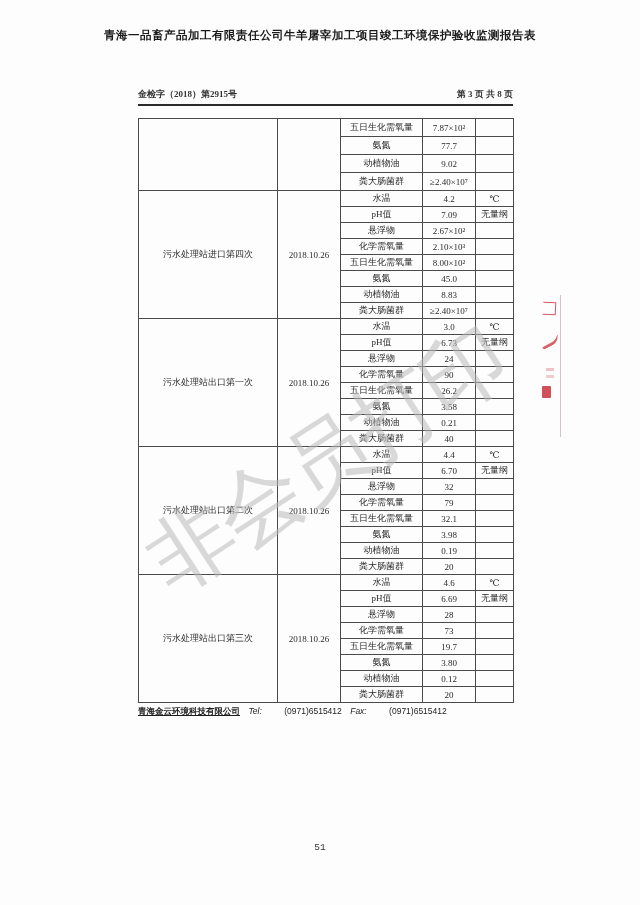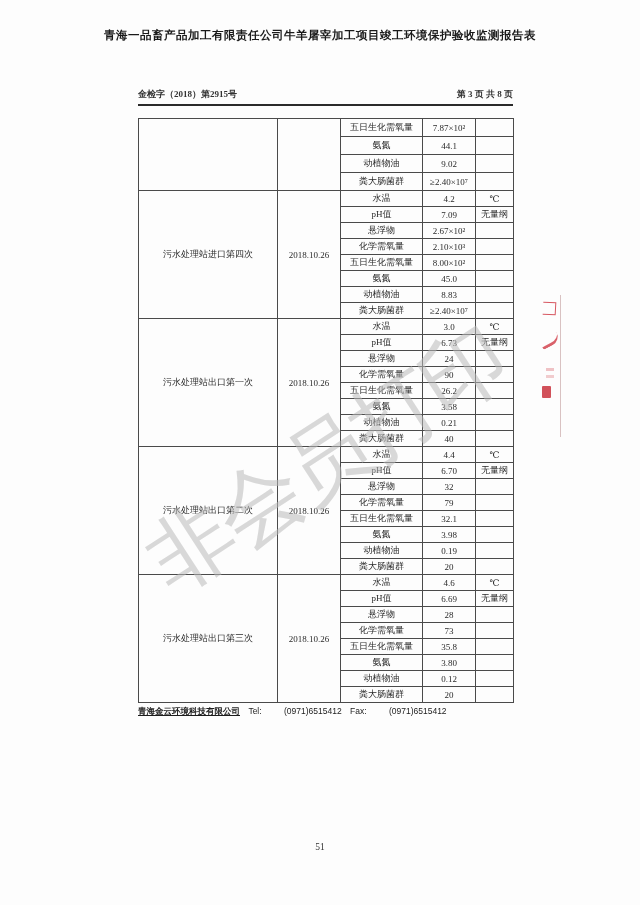--- a/index.html
+++ b/index.html
@@ -105,28 +105,29 @@
     left: 138px; top: 704px;
     font-size: 8.5px;
     font-family: "Liberation Sans", "DejaVu Sans", sans-serif;
     color: #1c1c1c;
     line-height: 14px;
   }
   .footer .company {
     font-weight: bold;
     text-decoration: underline;
   }
-  .footer .lbl { margin-left: 6px; }
+  .footer .lbl { margin-left: 6px; font-style: italic; }
   .footer .val { margin-left: 20px; }
   .page-number {
     position: absolute;
     top: 842px; left: 0; width: 100%;
     text-align: center;
     font-size: 9.5px;
     color: #333;
+    font-family: Liberation Mono, monospace;
   }
 </style>
 </head>
 <body>
 
 <div class="page">
 
   <div class="doc-title">青海一品畜产品加工有限责任公司牛羊屠宰加工项目竣工环境保护验收监测报告表</div>
 
   <div class="doc-header">
@@ -145,21 +146,21 @@
     <tbody id="table-body">
         <tr class="tall">
           <td rowspan="4"></td>
           <td rowspan="4"></td>
           <td>五日生化需氧量</td>
           <td>7.87×10²</td>
           <td class="unit-cell"></td>
         </tr>
         <tr class="tall">
           <td>氨氮</td>
-          <td>44.1</td>
+          <td>77.7</td>
           <td class="unit-cell"></td>
         </tr>
         <tr class="tall">
           <td>动植物油</td>
           <td>9.02</td>
           <td class="unit-cell"></td>
         </tr>
         <tr class="tall">
           <td>粪大肠菌群</td>
           <td>≥2.40×10⁷</td>
@@ -308,21 +309,21 @@
           <td>28</td>
           <td class="unit-cell"></td>
         </tr>
         <tr>
           <td>化学需氧量</td>
           <td>73</td>
           <td class="unit-cell"></td>
         </tr>
         <tr>
           <td>五日生化需氧量</td>
-          <td>35.8</td>
+          <td>19.7</td>
           <td class="unit-cell"></td>
         </tr>
         <tr>
           <td>氨氮</td>
           <td>3.80</td>
           <td class="unit-cell"></td>
         </tr>
         <tr>
           <td>动植物油</td>
           <td>0.12</td>

